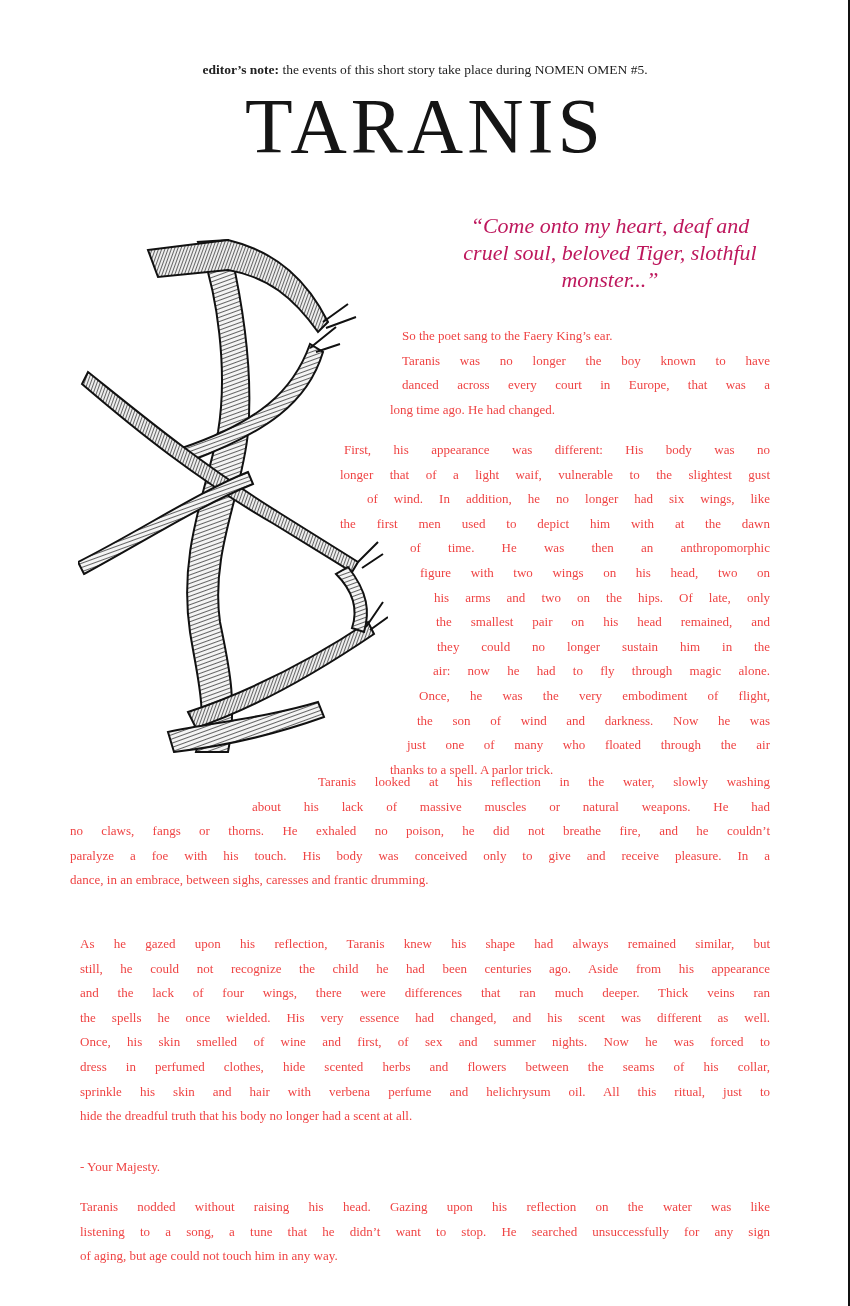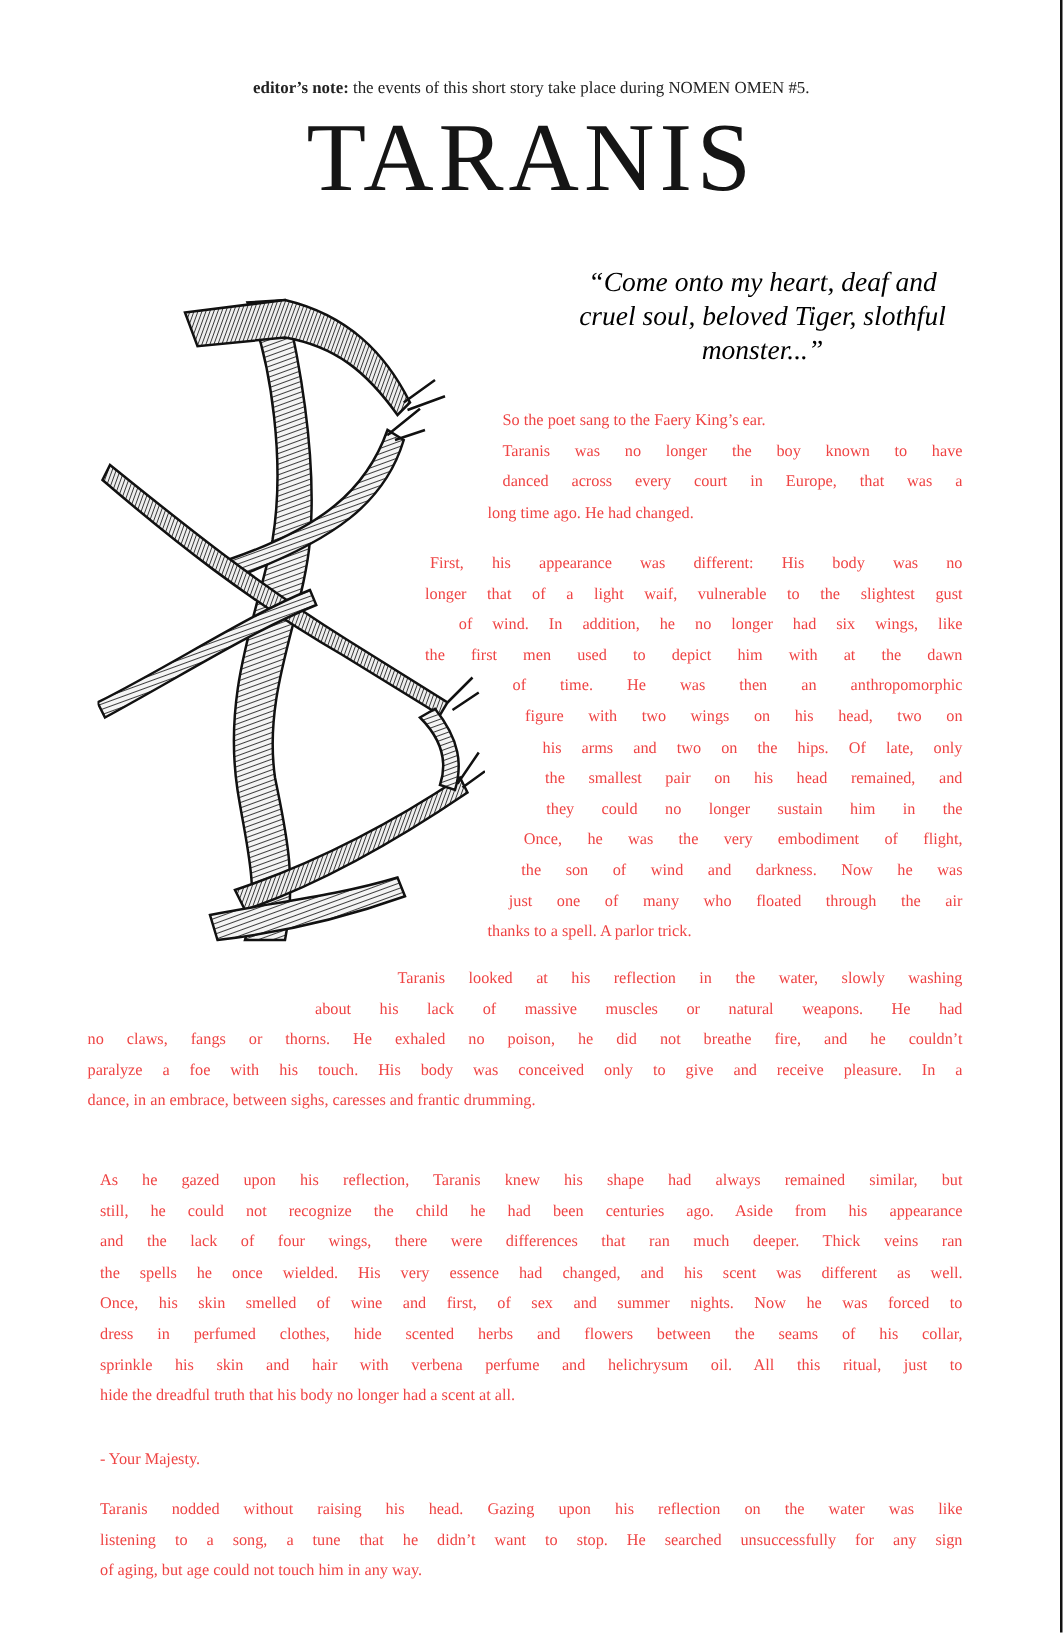--- a/index.html
+++ b/index.html
@@ -17,21 +17,21 @@
     .editor-note b { font-weight: bold; }
 
     .title {
       position: absolute; top: 84px; left: 0; width: 850px; text-align: center;
       font-size: 78px; letter-spacing: 4px; color: #151515; font-weight: normal;
       line-height: 84px;
     }
 
     .epigraph {
       position: absolute; top: 212px; left: 432px; width: 356px; text-align: center;
-      font-style: italic; font-size: 22px; line-height: 27px; color: #000000;
+      font-style: italic; font-size: 22px; line-height: 27px; color: #be185d;
     }
 
     .illustration { position: absolute; left: 78px; top: 232px; width: 310px; height: 530px; }
 
     .text { position: absolute; font-size: 13px; line-height: 24.6px; color: #ef4444; }
     .line { display: block; white-space: nowrap; text-align: justify; text-align-last: justify; }
     .line.last { text-align-last: left; }
 
     .p1 { top: 324px; right: 80px; width: 380px; }
     .p2 { top: 438px; right: 80px; width: 430px; }
@@ -96,20 +96,21 @@
 <div class="text p2">
   <span class="line" style="margin-left:4px">First, his appearance was different: His body was no</span>
   <span class="line">longer that of a light waif, vulnerable to the slightest gust</span>
   <span class="line" style="margin-left:27px">of wind. In addition, he no longer had six wings, like</span>
   <span class="line" style="">the first men used to depict him with at the dawn</span>
   <span class="line" style="margin-left:70px">of time. He was then an anthropomorphic</span>
   <span class="line" style="margin-left:80px">figure with two wings on his head, two on</span>
   <span class="line" style="margin-left:94px">his arms and two on the hips. Of late, only</span>
   <span class="line" style="margin-left:96px">the smallest pair on his head remained, and</span>
   <span class="line" style="margin-left:97px">they could no longer sustain him in the</span>
+  <span class="line" style="margin-left:93px">air: now he had to fly through magic alone.</span>
   <span class="line" style="margin-left:79px">Once, he was the very embodiment of flight,</span>
   <span class="line" style="margin-left:77px">the son of wind and darkness. Now he was</span>
   <span class="line" style="margin-left:67px">just one of many who floated through the air</span>
   <span class="line last" style="margin-left:50px">thanks to a spell. A parlor trick.</span>
 </div>
 
 <div class="text p3">
   <span class="line" style="margin-left:248px">Taranis looked at his reflection in the water, slowly washing</span>
   <span class="line" style="margin-left:182px">about his lack of massive muscles or natural weapons. He had</span>
   <span class="line">no claws, fangs or thorns. He exhaled no poison, he did not breathe fire, and he couldn’t</span>

